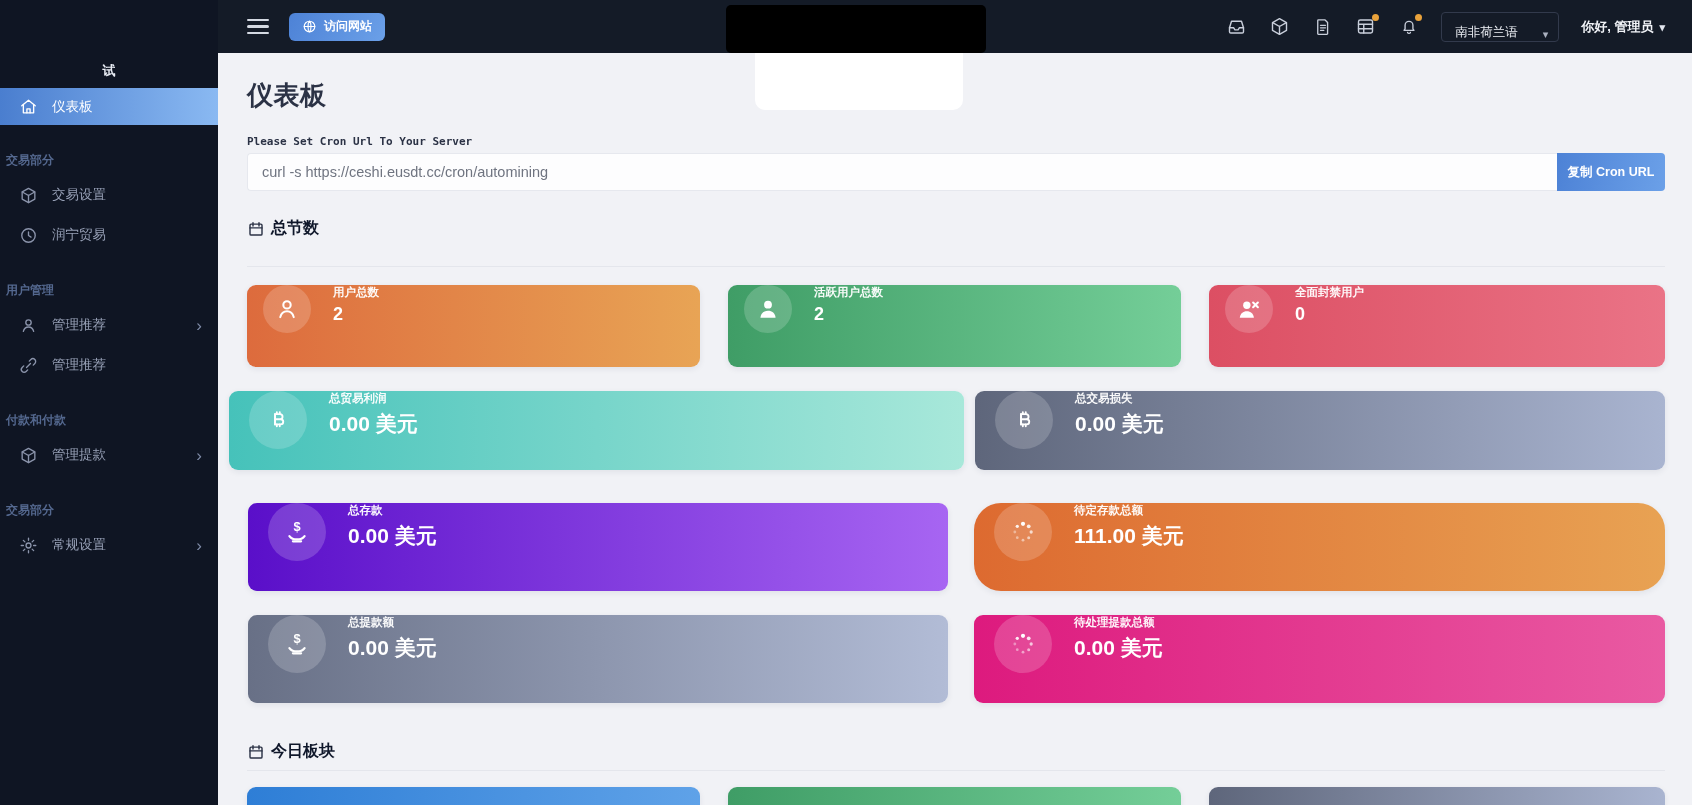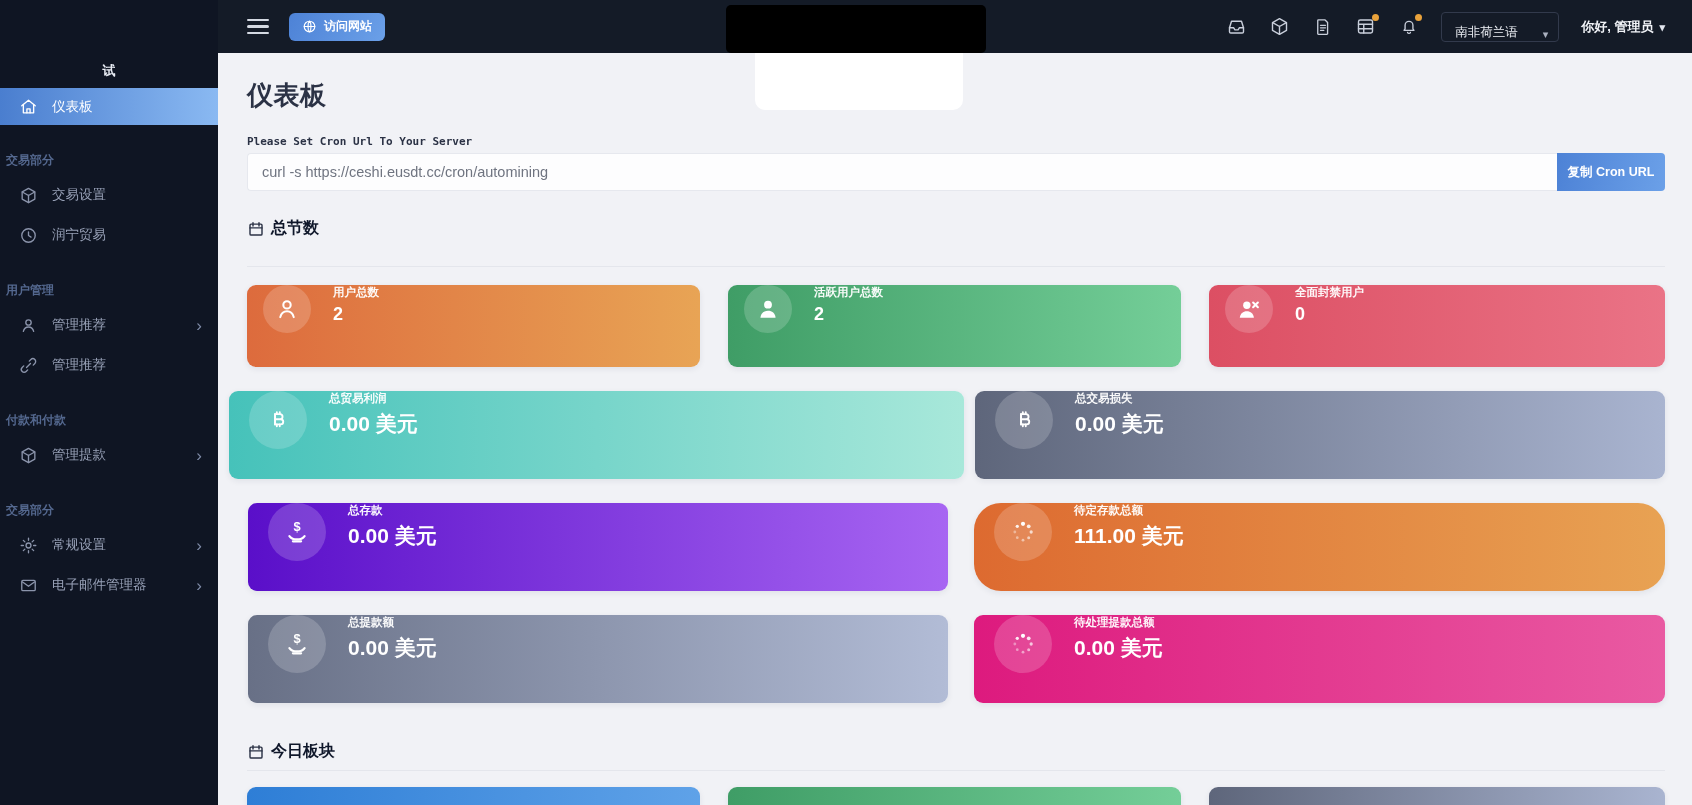--- a/index.html
+++ b/index.html
@@ -98,21 +98,21 @@
     border-radius:50%; background:rgba(255,255,255,0.18); display:flex; align-items:center; justify-content:center;
     flex:none;
   }
   .card.small .circle { width:48px; height:48px; margin-left:16px; }
   .card.wide  .circle { width:58px; height:58px; margin-left:20px; }
   .card .txt { margin-left:22px; display:flex; flex-direction:column; gap:4px; }
   .card .lab { font-size:11.5px; font-weight:600; opacity:0.96; }
   .card.small .val { font-size:18px; font-weight:bold; }
   .card.wide  .val { font-size:21px; font-weight:bold; }
   .row1 { top:232px; height:82px; }
-  .row2 { top:338px; height:88px; }
+  .row2 { top:338px; height:79px; }
   .row3 { top:450px; height:88px; }
   .row4 { top:562px; height:88px; }
   .row5 { top:734px; height:80px; }
   .c1a { left:29px;  width:453px; }
   .c1b { left:510px; width:453px; }
   .c1c { left:991px; width:456px; }
   .c2a { left:11px;  width:735px; }
   .c2b { left:757px; width:690px; }
   .c3a { left:30px;  width:700px; }
   .c3b { left:756px; width:691px; }
@@ -201,30 +201,20 @@
     <div class="side-item">
       <span class="ic">
         <svg width="19" height="19" viewBox="0 0 24 24" fill="none" stroke="currentColor" stroke-width="1.7" stroke-linecap="round" stroke-linejoin="round">
             <circle cx="12" cy="12" r="3.1"></circle>
             <path d="M12 2.8v2.7M12 18.5v2.7M2.8 12h2.7M18.5 12h2.7M5.5 5.5l1.9 1.9M16.6 16.6l1.9 1.9M18.5 5.5l-1.9 1.9M7.4 16.6l-1.9 1.9"></path>
           </svg>
       </span>
       <span class="lbl">常规设置</span>
       <span class="chev"></span>
     </div>
-    <div class="side-item">
-      <span class="ic">
-        <svg width="19" height="19" viewBox="0 0 24 24" fill="none" stroke="currentColor" stroke-width="1.7" stroke-linecap="round" stroke-linejoin="round">
-            <rect x="3.5" y="5.5" width="17" height="13" rx="1.5"></rect>
-            <path d="M4.5 7.5L12 13l7.5-5.5"></path>
-          </svg>
-      </span>
-      <span class="lbl">电子邮件管理器</span>
-      <span class="chev"></span>
-    </div>
   </div>
 
 </div>
 
 <div class="main">
 
   <div class="topbar">
     <div class="burger">
         <span></span>
         <span></span>

